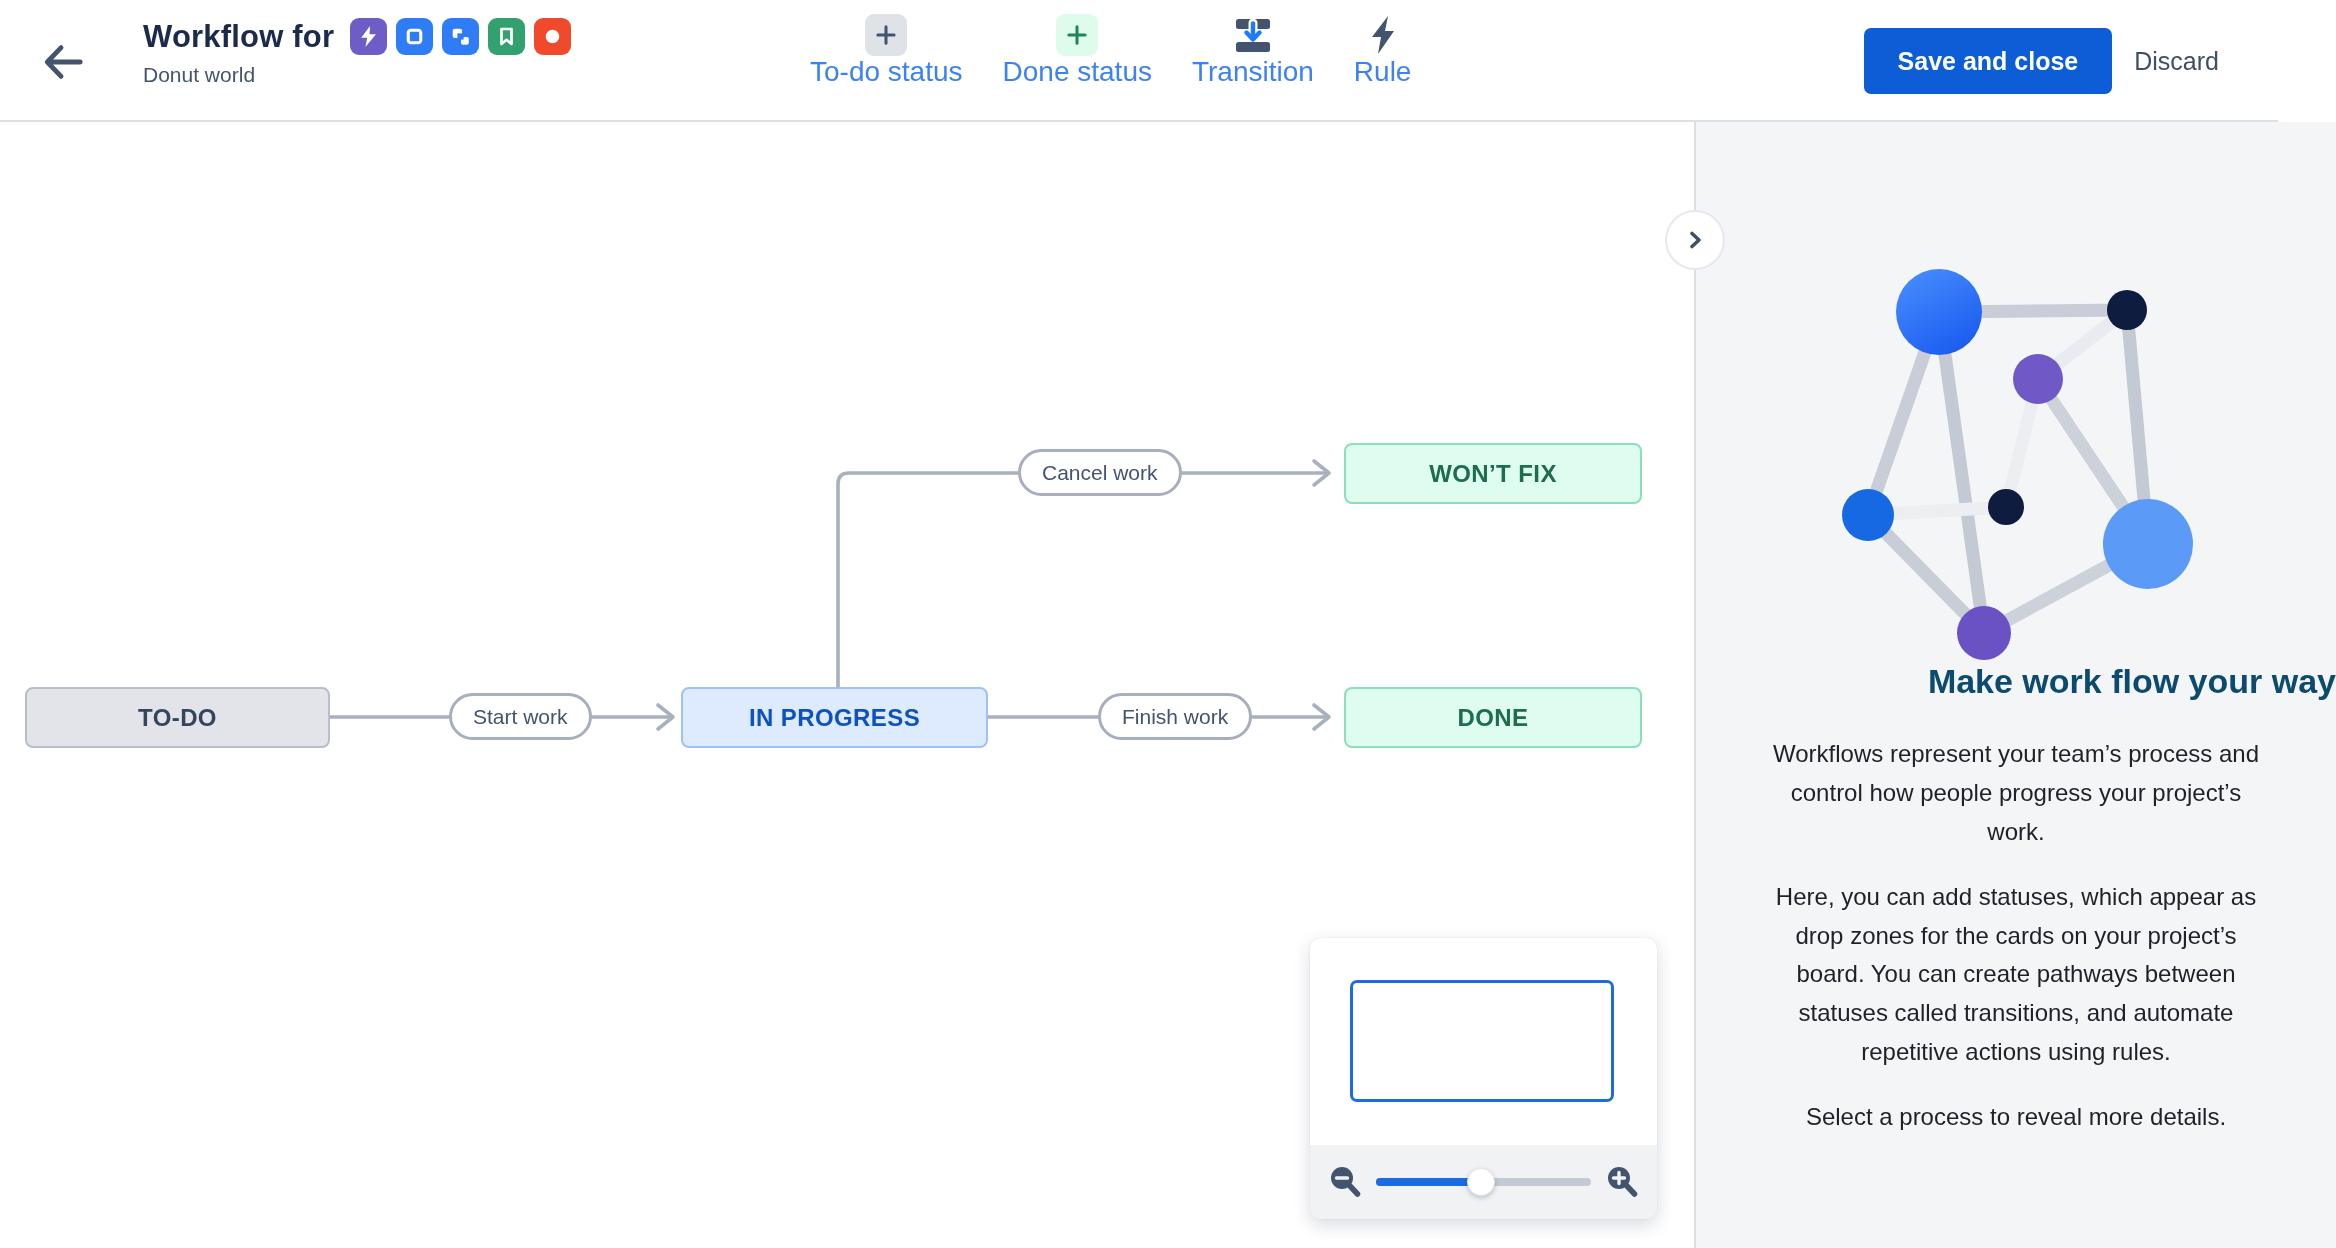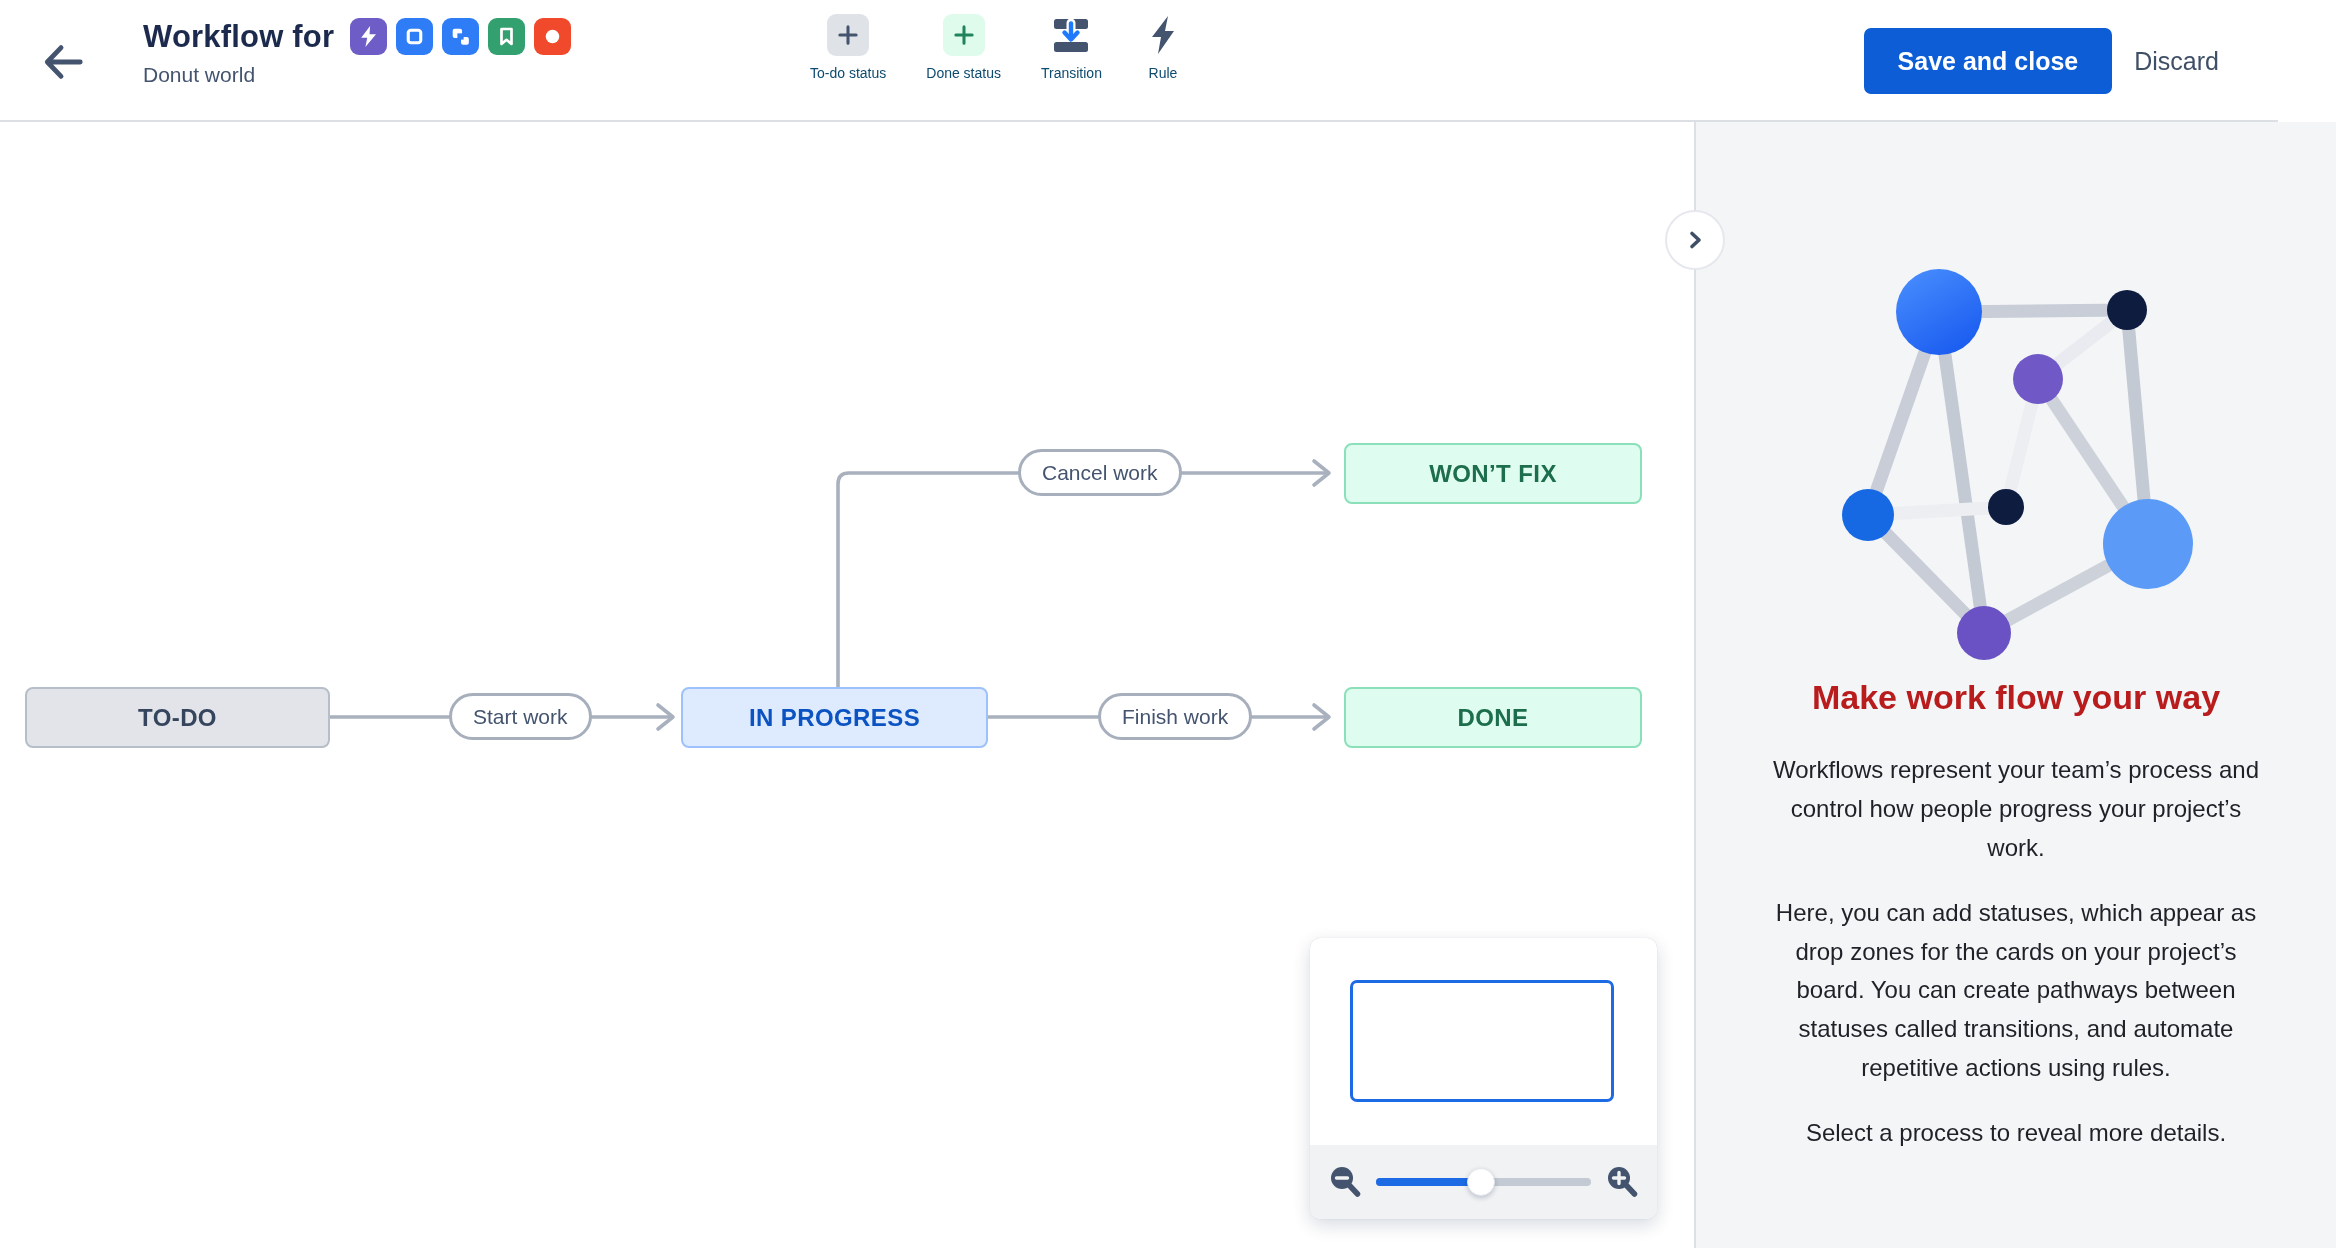--- a/index.html
+++ b/index.html
@@ -25,21 +25,21 @@
   .subtitle { font-size:21px; color:#44546f; margin-top:8px; }
 
   .toolbar { position:absolute; left:810px; top:14px; display:flex; gap:40px; }
   .tool-btn { background:none; border:none; cursor:pointer; display:flex; flex-direction:column;
               align-items:center; } 
   .chip { width:42px; height:42px; border-radius:9px; display:flex; align-items:center; justify-content:center; }
   .chip.todo { background:#dfe2e7; color:#44546f; }
   .chip.inprog { background:#e3eeff; color:#0c66e4; }
   .chip.done { background:#defbec; color:#1f845a; }
   .chip.bare { background:transparent; }
-  .tool-label { margin-top:9px; font-size:14px; color:#0c4a6e; white-space:nowrap; }
+  .tool-label { margin-top:0; font-size:28px; color:#3b82f6; white-space:nowrap; }
 
   .top-actions { position:absolute; right:59px; top:28px; display:flex; gap:22px; }
   .btn-primary { height:66px; padding:0 34px; background:#0c5dd6; color:#ffffff; font-size:25px; font-weight:600;
                  border:none; border-radius:7px; cursor:pointer; font-family:"Liberation Sans", sans-serif; }
   .btn-subtle { background:none; border:none; font-size:25px; font-weight:500; color:#3f4f66; cursor:pointer;
                 font-family:"Liberation Sans", sans-serif; }
 
   
   .canvas { position:absolute; left:0; top:122px; width:1694px; height:1126px; background:#ffffff; }
   .edges { position:absolute; left:0; top:0; }
@@ -69,21 +69,21 @@
   .slider-thumb { position:absolute; top:0px; width:28px; height:28px; margin-left:-14px; background:#ffffff;
                   border:1.5px solid #e3e6ea; border-radius:50%; box-shadow:0 2px 5px rgba(9,30,66,.22); cursor:grab; }
 
   
   .panel { position:absolute; left:1694px; top:122px; width:642px; height:1126px; background:#f4f5f7;
            border-left:2px solid #dcdfe4; }
   .collapse-btn { position:absolute; left:-31px; top:88px; width:60px; height:60px; border-radius:50%;
                   background:#ffffff; border:2px solid #e6e8ed; cursor:pointer; display:flex; align-items:center;
                   justify-content:center; z-index:6; }
   .illustration { display:block; margin:0 auto; }
-  .panel-heading { text-align:center; font-size:34px; font-weight:700; color:#b91c1c; margin-top:16px; }
+  .panel-heading { text-align:right; font-size:34px; font-weight:700; color:#0c4a6e; margin-top:0px; }
   .panel p { width:486px; margin:26px auto 0; text-align:center; font-size:24px; line-height:1.62; color:#1e2127; }
   .panel p.first { margin-top:34px; }
 </style>
 </head>
 <body>
 
 <div class="app">
 
   <header class="topbar">
     <button class="back-btn">

